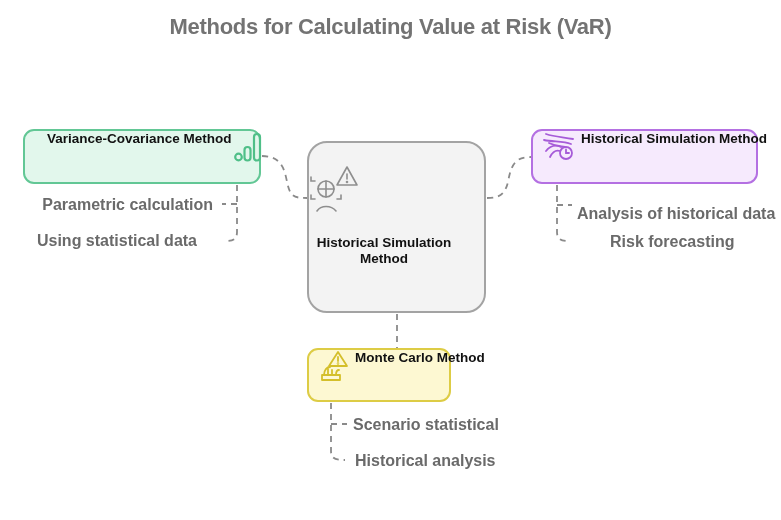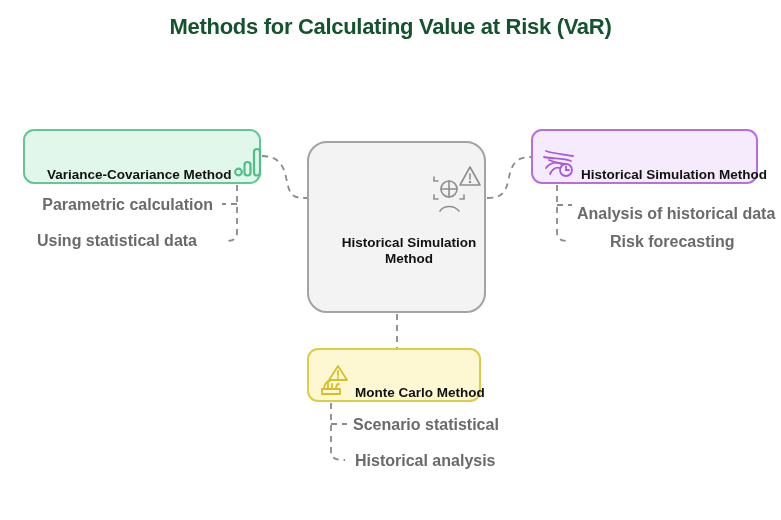--- a/index.html
+++ b/index.html
@@ -1,26 +1,26 @@
 <!DOCTYPE html>
 <html><head>
   <meta charset="utf-8">
   <style>
     html, body { margin: 0; padding: 0; background: #ffffff; }
     body { width: 781px; height: 520px; position: relative; overflow: hidden;
            font-family: "Liberation Sans", "DejaVu Sans", sans-serif; }
     .title { position: absolute; left: 0; top: 14px; width: 781px; text-align: center;
-             font-size: 22px; font-weight: bold; color: #14532d; letter-spacing: -0.3px; }
-    .box { position: absolute; box-sizing: border-box; display: flex; align-items: flex-end; }
+             font-size: 22px; font-weight: bold; color: #737373; letter-spacing: -0.3px; }
+    .box { position: absolute; box-sizing: border-box; display: flex; align-items: flex-start; }
     .box-label { font-weight: bold; font-size: 13.5px; color: #111; white-space: nowrap; }
     .green { left: 23px; top: 129px; width: 238px; height: 55px; background: #e2f7ec;
              border: 2px solid #62c795; border-radius: 11px; padding-left: 22px; }
     .purple { left: 531px; top: 129px; width: 227px; height: 55px; background: #f6eafd;
               border: 2px solid #b470e2; border-radius: 11px; padding-left: 10px; }
-    .yellow { left: 307px; top: 348px; width: 174px; height: 54px; background: #fdf8d2;
+    .yellow { left: 307px; top: 348px; width: 144px; height: 54px; background: #fdf8d2;
               border: 2px solid #ddcc45; border-radius: 11px; padding-left: 10px; }
     .center { left: 307px; top: 141px; width: 179px; height: 172px; background: #f3f3f3;
               border: 2px solid #a3a3a3; border-radius: 20px; flex-direction: column;
               justify-content: flex-start; }
     .center .box-label { white-space: normal; text-align: center; line-height: 16px;
                          margin-top: 18px; width: 150px; }
     .icon { display: inline-block; }
     .sub { position: absolute; font-size: 16px; font-weight: bold; color: #6a6a6a; white-space: nowrap; }
     svg.lines { position: absolute; left: 0; top: 0; }
   </style>

